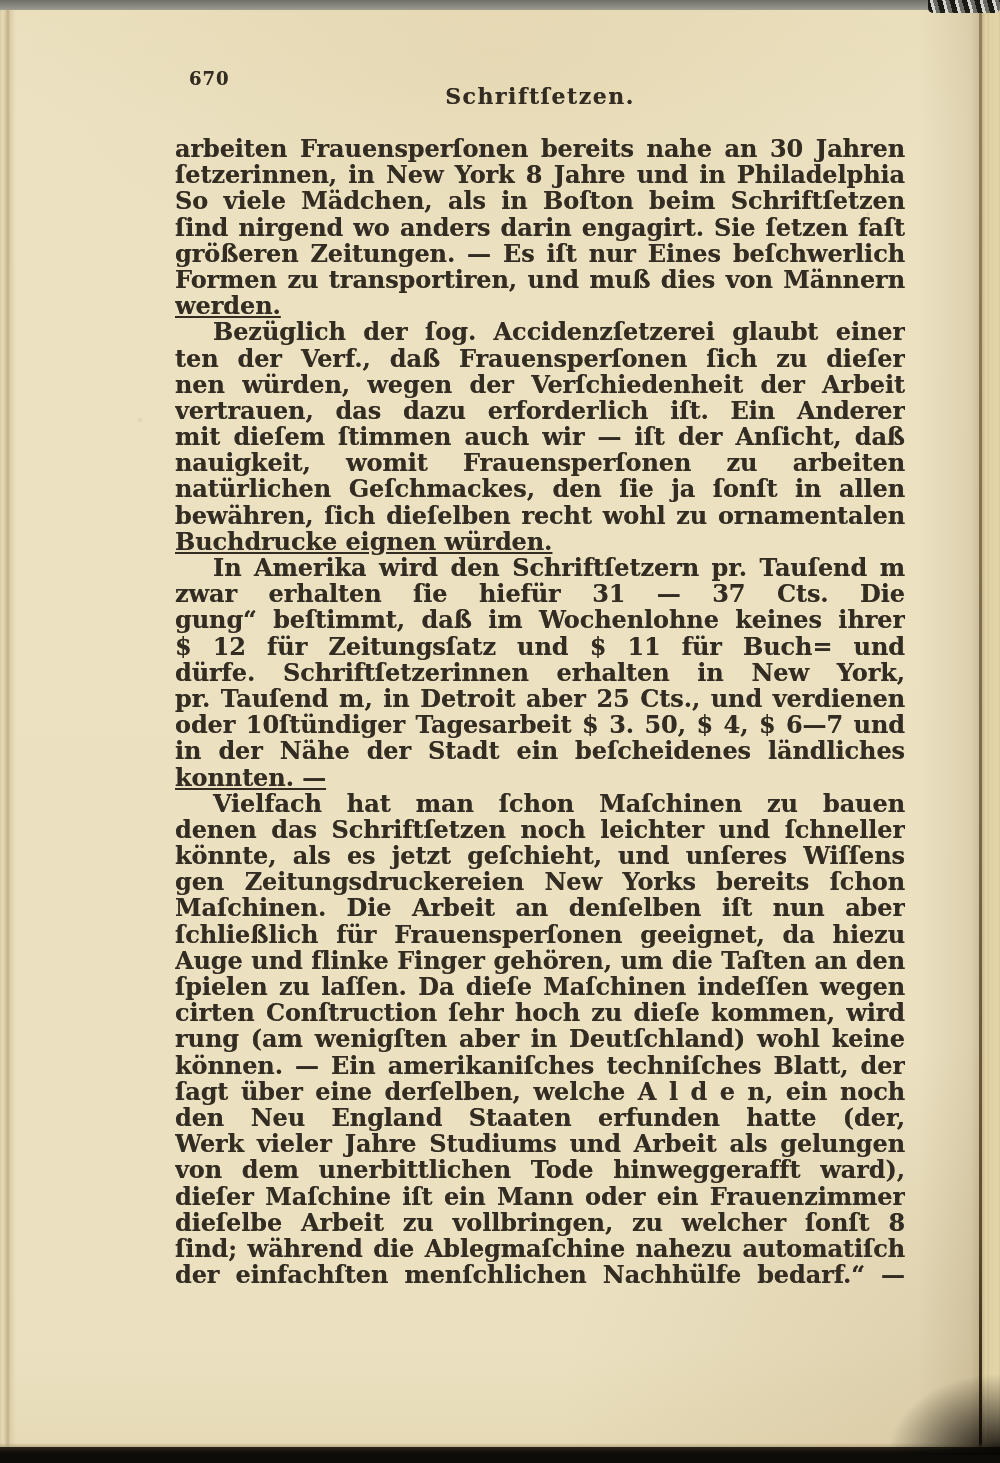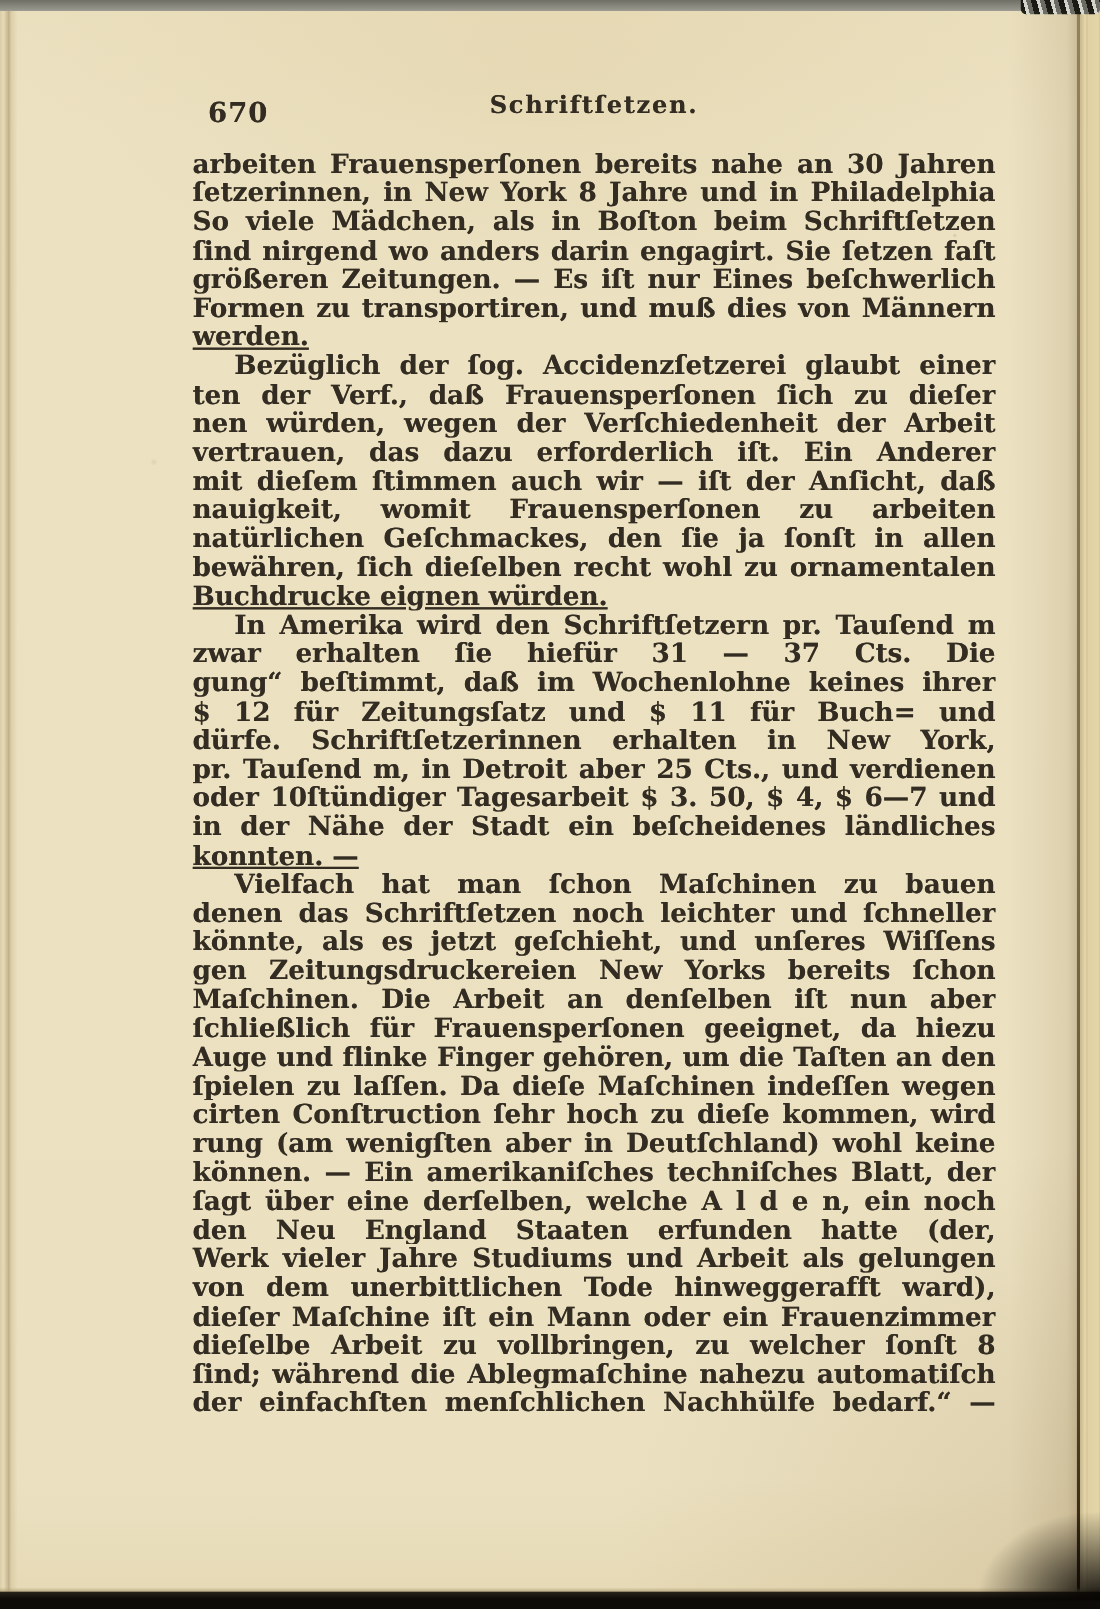--- a/index.html
+++ b/index.html
@@ -66,22 +66,22 @@
   .bottom-band{
     position:absolute; left:0; top:1447px; width:1000px; height:16px;
     background:linear-gradient(to bottom,#2a241a,var(--black) 40%);
   }
   .corner-dark{
     position:absolute; right:0; bottom:8px; width:110px; height:80px;
     background:radial-gradient(ellipse at 100% 100%, rgba(8,6,3,.95), rgba(8,6,3,0) 72%);
   }
   
   .page-number{
-    position:absolute; left:189px; top:88px;
-    font-size:25px; font-weight:bold; color:var(--ink); letter-spacing:1px;
+    position:absolute; left:189px; top:68px;
+    font-size:18px; font-weight:bold; color:var(--ink); letter-spacing:1px;
     text-shadow:0 0 .5px rgba(45,35,20,.6);
   }
   .running-head{
     position:absolute; left:175px; top:83px; width:730px; text-align:center;
     font-size:22px; font-weight:bold; color:var(--ink); letter-spacing:1.5px;
     text-shadow:0 0 .5px rgba(45,35,20,.6);
   }
   .text-block{
     position:absolute; left:175px; top:136px; width:730px;
     color:var(--ink);

